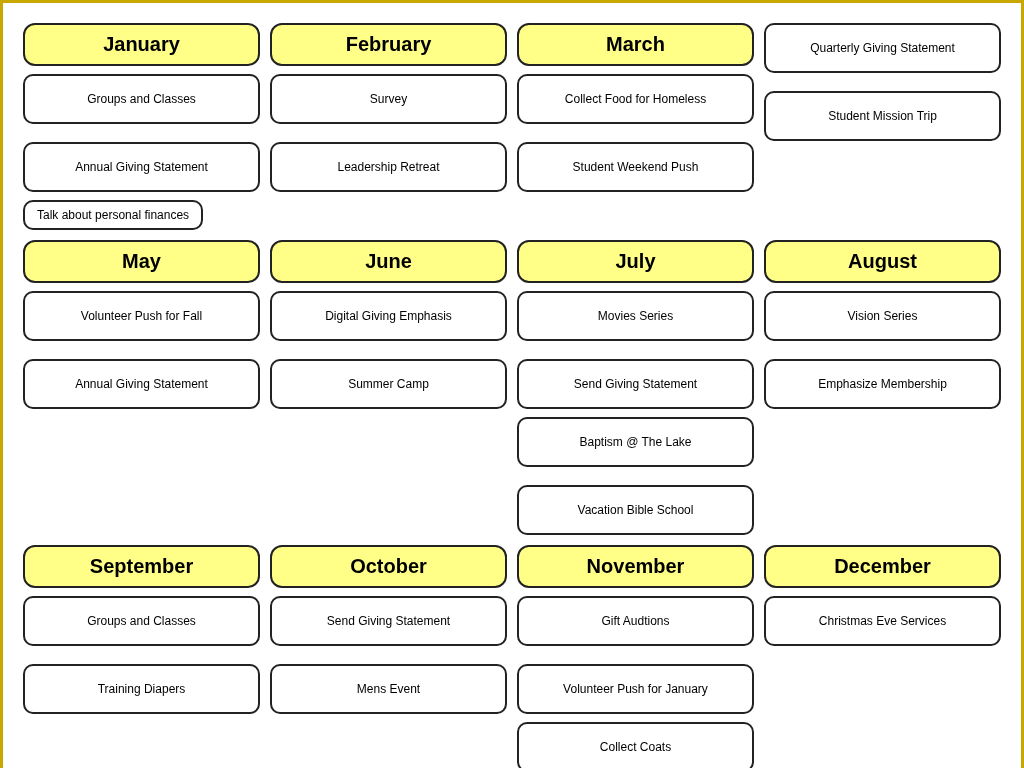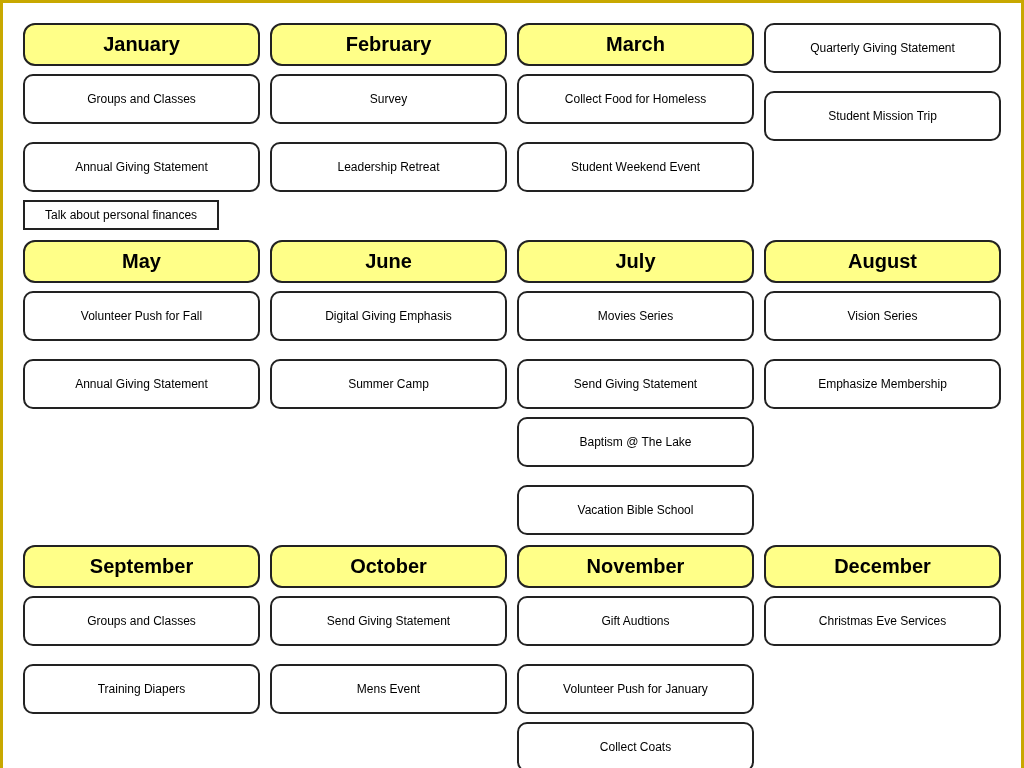--- a/index.html
+++ b/index.html
@@ -43,22 +43,22 @@
       text-align: center;
       flex: 1;
       min-height: 50px;
       display: flex;
       align-items: center;
       justify-content: center;
     }
     .note-box {
       background: #fff;
       border: 2px solid #222;
-      border-radius: 0;
-      padding: 6px 20px;
+      border-radius: 10px;
+      padding: 6px 12px;
       font-size: 12px;
       text-align: center;
       display: inline-block;
     }
   </style>
 </head>
 <body>
 
 <div class="calendar" id="calendar-grid">
 <div class="month-block">
@@ -73,21 +73,21 @@
       <div class="month-header">February</div>
       <div class="events-row">
         <div class="event-box">Survey</div>
         <div class="event-box">Leadership Retreat</div>
       </div>
     </div>
     <div class="month-block">
       <div class="month-header">March</div>
       <div class="events-row">
         <div class="event-box">Collect Food for Homeless</div>
-        <div class="event-box">Student Weekend Event</div>
+        <div class="event-box">Student Weekend Push</div>
       </div>
     </div>
     <div class="month-block">
       <div class="events-row">
         <div class="event-box">Quarterly Giving Statement</div>
         <div class="event-box">Student Mission Trip</div>
       </div>
     </div>
     <div class="month-block">
       <div class="month-header">May</div>

